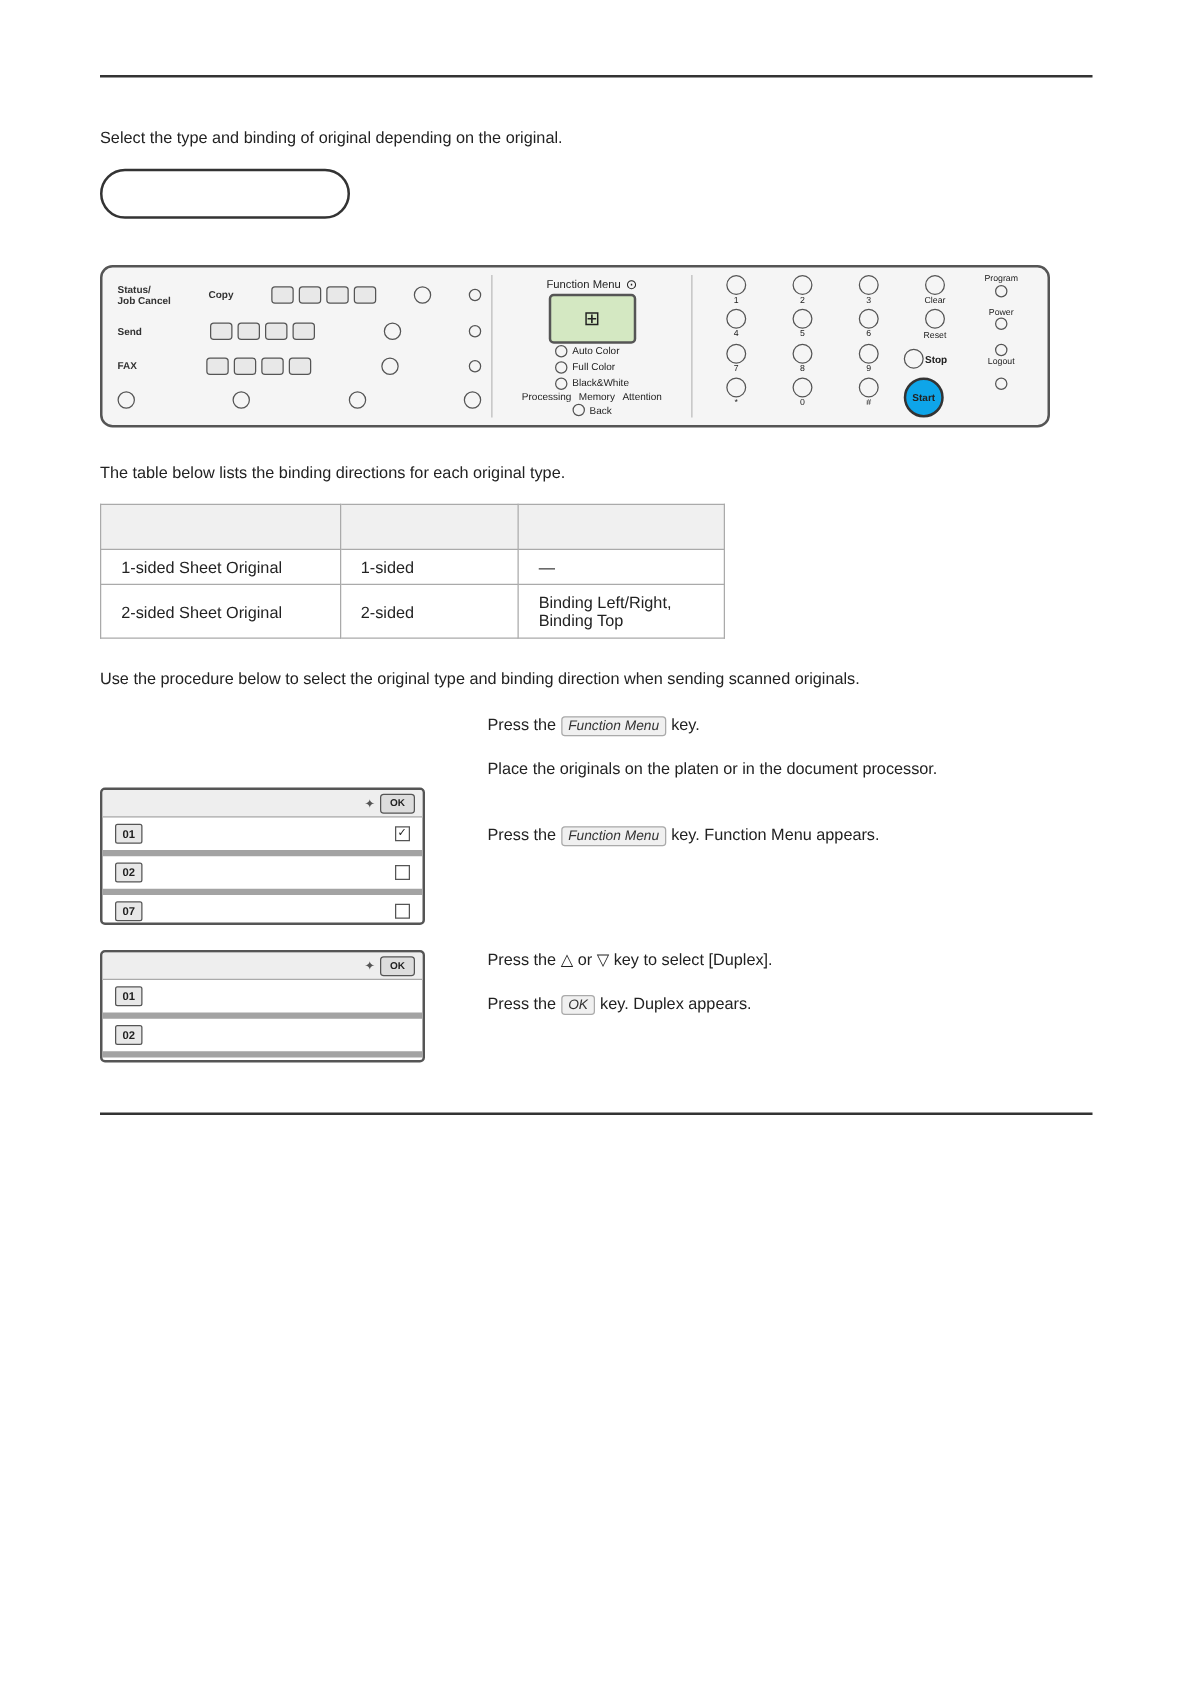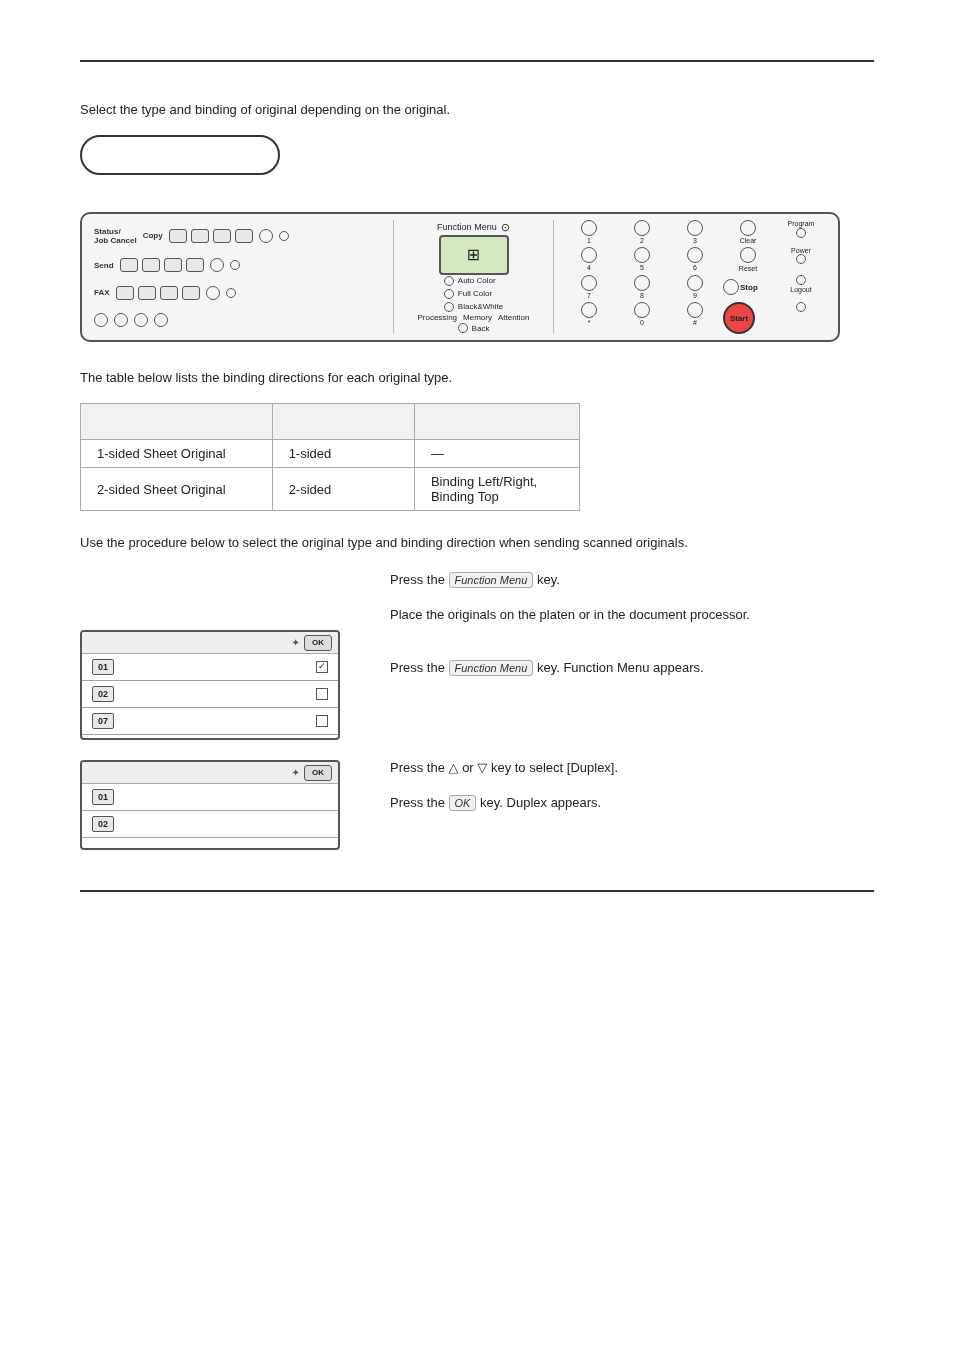--- a/index.html
+++ b/index.html
@@ -60,20 +60,21 @@
       flex-direction: column;
       justify-content: space-around;
       border-right: 1px solid #bbb;
       padding-right: 8px;
     }
     .panel-row {
       display: flex;
       align-items: center;
       gap: 6px;
       font-size: 9px;
+      justify-content: space-between;
     }
     .panel-circle {
       width: 14px; height: 14px;
       border: 1.5px solid #555;
       border-radius: 50%;
       display: inline-block;
       flex-shrink: 0;
     }
     .panel-circle-small {
       width: 10px; height: 10px;
@@ -140,21 +141,21 @@
     .panel-num-circle {
       width: 16px; height: 16px;
       border: 1px solid #555;
       border-radius: 50%;
       margin-bottom: 1px;
     }
     .panel-start-btn {
       width: 32px; height: 32px;
       border: 2px solid #333;
       border-radius: 50%;
-      background: #ef4444;
+      background: #0ea5e9;
       display: flex;
       align-items: center;
       justify-content: center;
       font-size: 8px;
       font-weight: bold;
     }
     .panel-stop-label {
       font-size: 8px;
       font-weight: bold;
     }
@@ -239,21 +240,21 @@
     .lcd-nav-icon {
       font-size: 10px;
       color: #555;
     }
     .lcd-row {
       display: flex;
       align-items: center;
       padding: 5px 10px;
       font-size: 11px;
       gap: 4px;
-      border-bottom: 1px solid #a3a3a3;
+      border-bottom: 5px solid #a3a3a3;
     }
     .lcd-row-num {
       width: 22px; height: 16px;
       border: 1px solid #555;
       background: #e8e8e8;
       display: flex;
       align-items: center;
       justify-content: center;
       font-size: 9px;
       font-weight: bold;

